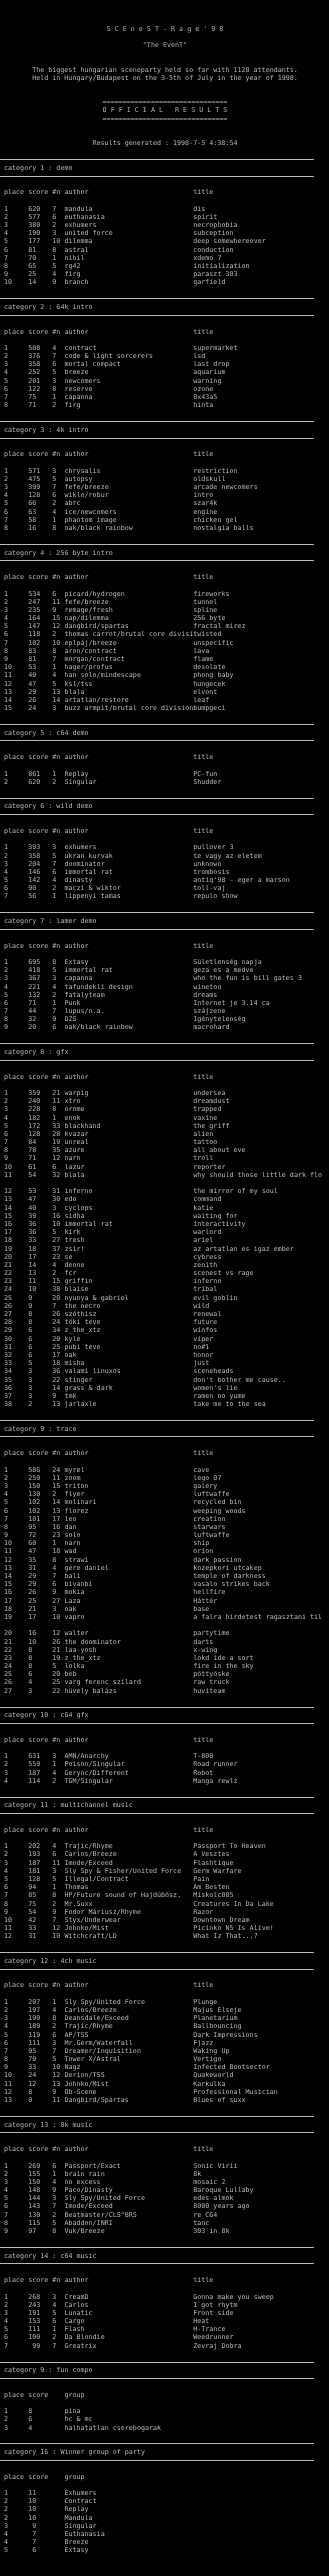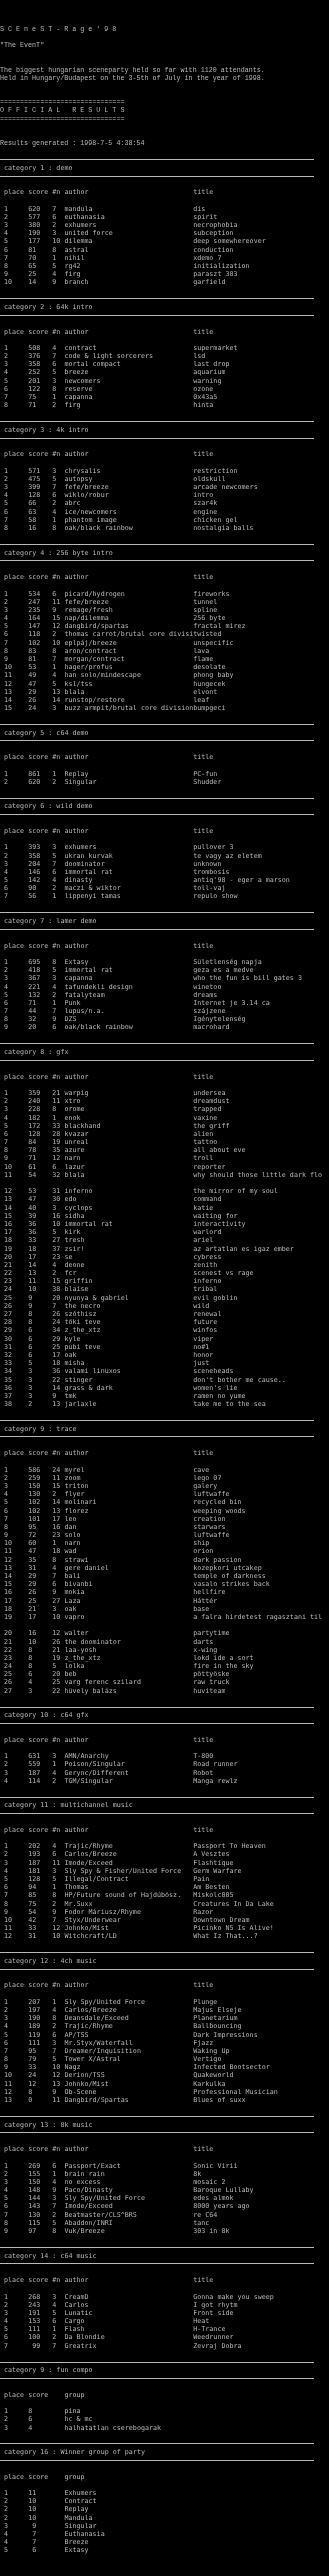--- a/index.html
+++ b/index.html
@@ -1,21 +1,21 @@
 <!DOCTYPE html>
 <html style="font-size:8.2px"><head>
 <meta charset="utf-8">
 <style>
   html,body{margin:0;padding:0;background:#000;}
   .screen{
     width:330px;height:2770px;overflow:hidden;background:#000;color:#b8b8b8;
     font-family:"DejaVu Sans Mono",monospace;font-size:6.7px;line-height:8.2px;
   }
   .line{height:8.2px;white-space:pre;overflow:hidden;}
-  .center{text-align:left;font-family:Liberation Mono, monospace;}
+  .center{text-align:center;}
   .cat-head{height:8.2px;white-space:pre;overflow:hidden;padding-left:1ch;}
   .row{height:8.2px;white-space:pre;overflow:hidden;padding-left:1ch;}
   .cell{display:inline-block;vertical-align:top;white-space:pre;overflow:hidden;}
   .c-place{width:6ch;}
   .c-score{width:6ch;}
   .c-n{width:3ch;}
   .c-author{width:32ch;}
   .g-place{width:6ch;}
   .g-score{width:9ch;}
   .rule{height:8.2px;position:relative;}
@@ -127,21 +127,21 @@
         <div class="row"><div class="cell c-place">4</div><div class="cell c-score">164</div><div class="cell c-n">15</div><div class="cell c-author">nap/dilemma</div><div class="cell c-title">256 byte</div></div>
         <div class="row"><div class="cell c-place">5</div><div class="cell c-score">147</div><div class="cell c-n">12</div><div class="cell c-author">dangbird/spartas</div><div class="cell c-title">fractal mirez</div></div>
         <div class="row"><div class="cell c-place">6</div><div class="cell c-score">118</div><div class="cell c-n">2</div><div class="cell c-author">thomas carrot/brutal core divisi</div><div class="cell c-title">twisted</div></div>
         <div class="row"><div class="cell c-place">7</div><div class="cell c-score">102</div><div class="cell c-n">10</div><div class="cell c-author">eplpáj/breeze</div><div class="cell c-title">unspecific</div></div>
         <div class="row"><div class="cell c-place">8</div><div class="cell c-score">83</div><div class="cell c-n">8</div><div class="cell c-author">aron/contract</div><div class="cell c-title">lava</div></div>
         <div class="row"><div class="cell c-place">9</div><div class="cell c-score">81</div><div class="cell c-n">7</div><div class="cell c-author">morgan/contract</div><div class="cell c-title">flame</div></div>
         <div class="row"><div class="cell c-place">10</div><div class="cell c-score">53</div><div class="cell c-n">1</div><div class="cell c-author">hager/profus</div><div class="cell c-title">desolate</div></div>
         <div class="row"><div class="cell c-place">11</div><div class="cell c-score">49</div><div class="cell c-n">4</div><div class="cell c-author">han solo/mindescape</div><div class="cell c-title">phong baby</div></div>
         <div class="row"><div class="cell c-place">12</div><div class="cell c-score">47</div><div class="cell c-n">5</div><div class="cell c-author">ksl/tss</div><div class="cell c-title">hungecek</div></div>
         <div class="row"><div class="cell c-place">13</div><div class="cell c-score">29</div><div class="cell c-n">13</div><div class="cell c-author">blala</div><div class="cell c-title">elvont</div></div>
-        <div class="row"><div class="cell c-place">14</div><div class="cell c-score">26</div><div class="cell c-n">14</div><div class="cell c-author">runstop/restore</div><div class="cell c-title">leaf</div></div>
+        <div class="row"><div class="cell c-place">14</div><div class="cell c-score">26</div><div class="cell c-n">14</div><div class="cell c-author">artatlan/restore</div><div class="cell c-title">leaf</div></div>
         <div class="row"><div class="cell c-place">15</div><div class="cell c-score">24</div><div class="cell c-n">3</div><div class="cell c-author">buzz armpit/brutal core division</div><div class="cell c-title">bumpgeci</div></div>
         <div class="line"></div>
       </section>
       <section>
         <div class="rule">
           <div class="rule-line"></div>
         </div>
         <div class="cat-head">category 5 : c64 demo</div>
         <div class="rule">
           <div class="rule-line"></div>
@@ -339,21 +339,21 @@
           <div class="rule-line"></div>
         </div>
         <div class="line"></div>
         <div class="row"><div class="cell c-place">place</div><div class="cell c-score">score</div><div class="cell c-n">#n</div><div class="cell c-author">author</div><div class="cell c-title">title</div></div>
         <div class="line"></div>
         <div class="row"><div class="cell c-place">1</div><div class="cell c-score">207</div><div class="cell c-n">1</div><div class="cell c-author">Sly Spy/United Force</div><div class="cell c-title">Plunge</div></div>
         <div class="row"><div class="cell c-place">2</div><div class="cell c-score">197</div><div class="cell c-n">4</div><div class="cell c-author">Carlos/Breeze</div><div class="cell c-title">Majus Elseje</div></div>
         <div class="row"><div class="cell c-place">3</div><div class="cell c-score">190</div><div class="cell c-n">8</div><div class="cell c-author">Deansdale/Exceed</div><div class="cell c-title">Planetarium</div></div>
         <div class="row"><div class="cell c-place">4</div><div class="cell c-score">189</div><div class="cell c-n">2</div><div class="cell c-author">Trajic/Rhyme</div><div class="cell c-title">Ballbouncing</div></div>
         <div class="row"><div class="cell c-place">5</div><div class="cell c-score">119</div><div class="cell c-n">6</div><div class="cell c-author">AP/TSS</div><div class="cell c-title">Dark Impressions</div></div>
-        <div class="row"><div class="cell c-place">6</div><div class="cell c-score">111</div><div class="cell c-n">3</div><div class="cell c-author">Mr.Styx/Waterfall</div><div class="cell c-title">Fjazz</div></div>
+        <div class="row"><div class="cell c-place">6</div><div class="cell c-score">111</div><div class="cell c-n">3</div><div class="cell c-author">Mr.Germ/Waterfall</div><div class="cell c-title">Fjazz</div></div>
         <div class="row"><div class="cell c-place">7</div><div class="cell c-score">95</div><div class="cell c-n">7</div><div class="cell c-author">Dreamer/Inquisition</div><div class="cell c-title">Waking Up</div></div>
         <div class="row"><div class="cell c-place">8</div><div class="cell c-score">79</div><div class="cell c-n">5</div><div class="cell c-author">Tower X/Astral</div><div class="cell c-title">Vertigo</div></div>
         <div class="row"><div class="cell c-place">9</div><div class="cell c-score">33</div><div class="cell c-n">10</div><div class="cell c-author">Nagz</div><div class="cell c-title">Infected Bootsector</div></div>
         <div class="row"><div class="cell c-place">10</div><div class="cell c-score">24</div><div class="cell c-n">12</div><div class="cell c-author">Derion/TSS</div><div class="cell c-title">Quakeworld</div></div>
         <div class="row"><div class="cell c-place">11</div><div class="cell c-score">12</div><div class="cell c-n">13</div><div class="cell c-author">Johnko/Mist</div><div class="cell c-title">Karkulka</div></div>
         <div class="row"><div class="cell c-place">12</div><div class="cell c-score">8</div><div class="cell c-n">9</div><div class="cell c-author">Ob-Scene</div><div class="cell c-title">Professional Musician</div></div>
         <div class="row"><div class="cell c-place">13</div><div class="cell c-score">0</div><div class="cell c-n">11</div><div class="cell c-author">Dangbird/Spartas</div><div class="cell c-title">Blues of suxx</div></div>
         <div class="line"></div>
       </section>
       <section>

